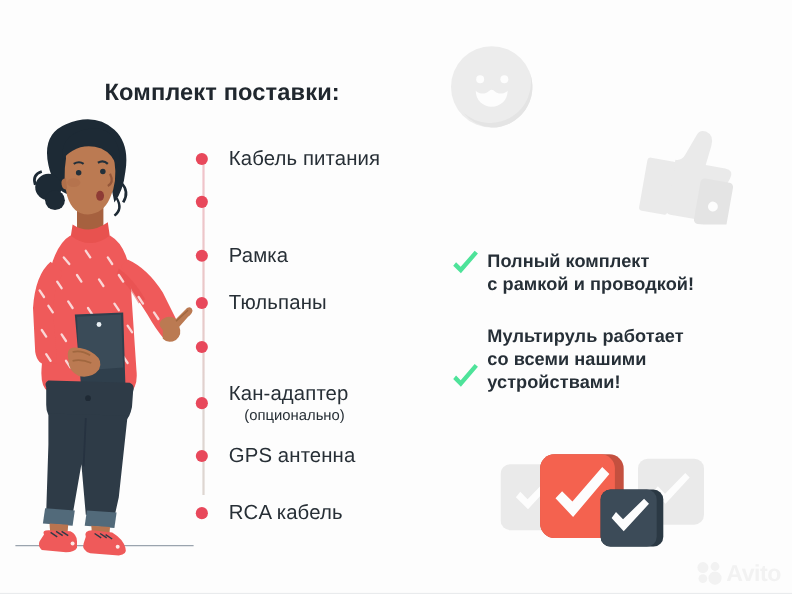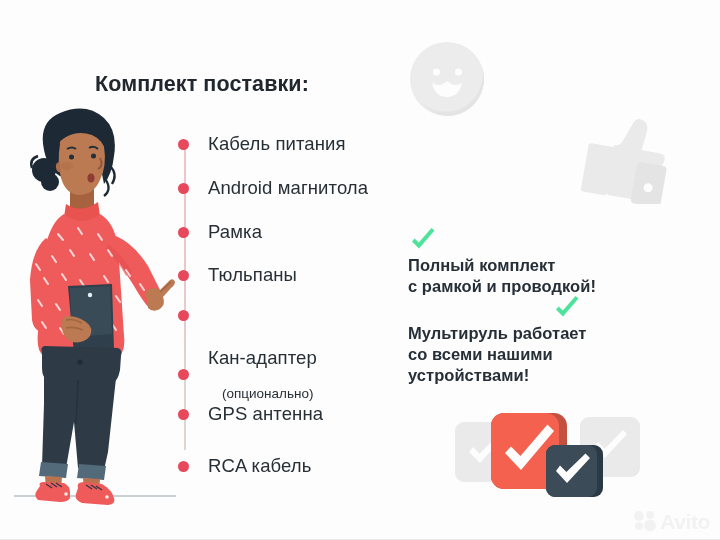--- a/index.html
+++ b/index.html
@@ -75,29 +75,28 @@
     line-height: 1.1;
     letter-spacing: 0.1px;
     margin-top: 45px;
   }
   .kit-sub {
     display: block;
     font-size: 13.5px;
     color: #272f36;
     line-height: 1.15;
     padding-left: 14px;
-    margin-top: 18px;
+    margin-top: 1px;
   }
 
   
   .benefit {
     position: absolute;
     display: flex;
     align-items: flex-start;
-    flex-direction: column;
   }
   #benefit-0 { left: 408px; top: 228px; }
   #benefit-1 { left: 408px; top: 296px; align-items: flex-end; }
   .check-glyph {
     flex: 0 0 auto;
     width: 30px;
     height: 30px;
     margin-right: 5px;
     margin-top: -3px;
   }
@@ -174,23 +173,20 @@
 
     <div class="kit-item" style="top:4px">
       <span class="kit-dot"></span>
       <span class="kit-text-wrap">
         <span class="kit-label">Кабель питания</span>
       </span>
     </div>
 
     <div class="kit-item" style="top:48px">
       <span class="kit-dot"></span>
-      <span class="kit-text-wrap">
-        <span class="kit-label">Android магнитола</span>
-      </span>
     </div>
 
     <div class="kit-item" style="top:92px">
       <span class="kit-dot"></span>
       <span class="kit-text-wrap">
         <span class="kit-label">Рамка</span>
       </span>
     </div>
 
     <div class="kit-item" style="top:135px">

